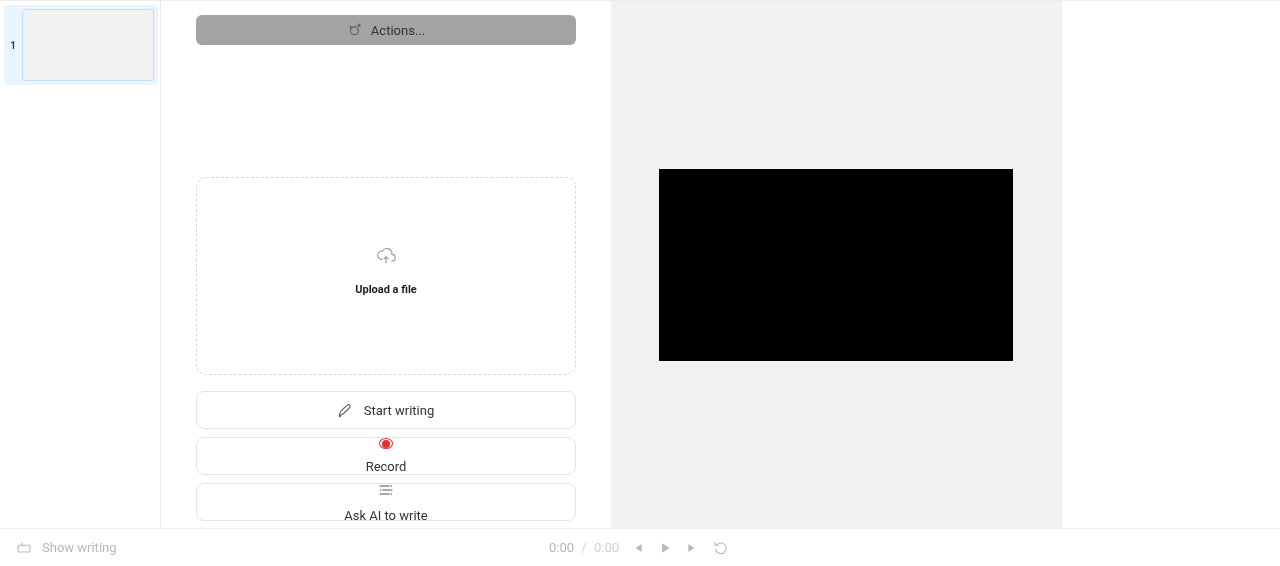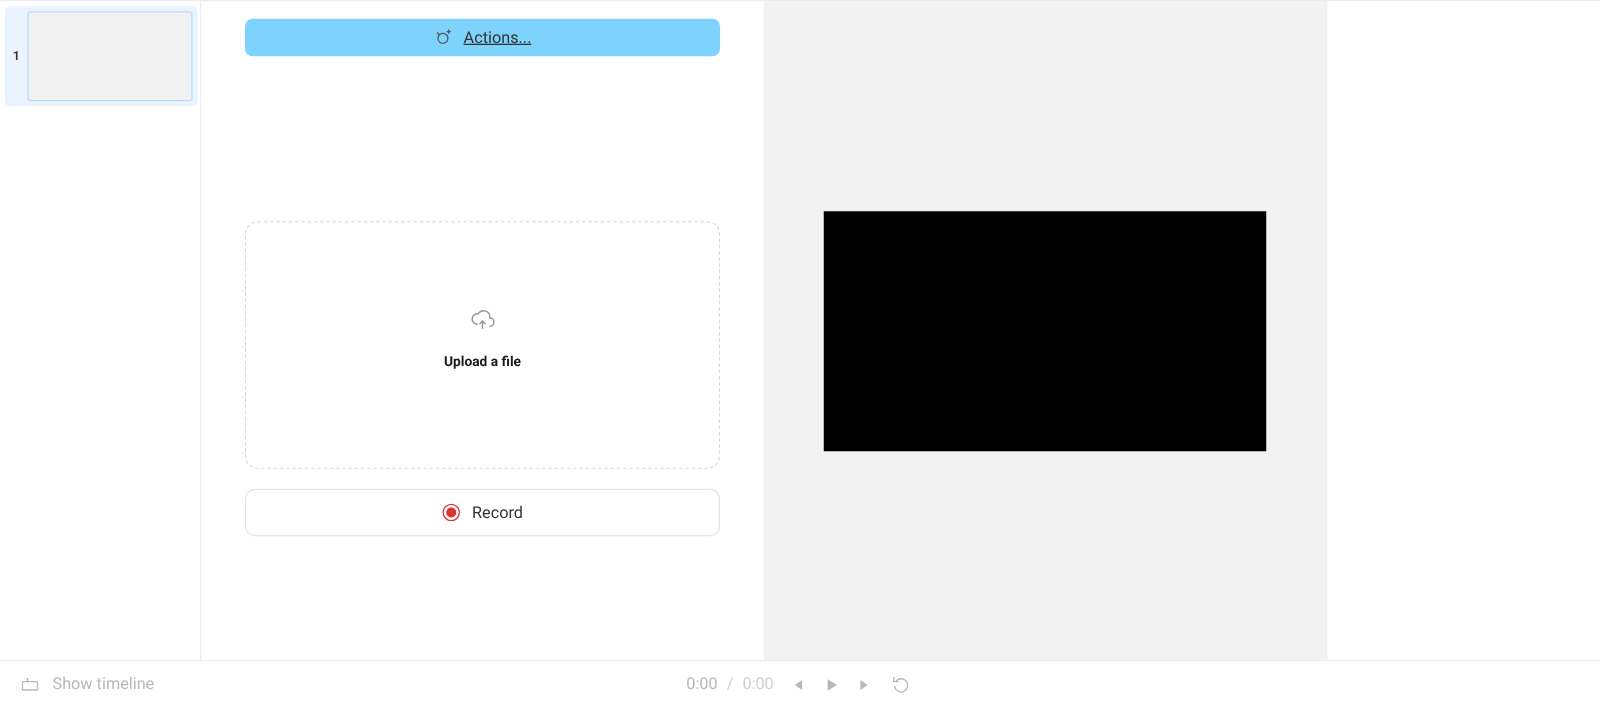--- a/index.html
+++ b/index.html
@@ -56,30 +56,29 @@
     max-width: 500px;
     padding: 14px 0 0 0;
     display: flex;
     flex-direction: column;
     align-items: center;
     overflow: hidden;
   }
   .actions-btn {
     width: 380px;
     height: 30px;
-    background: #7dd3fc;
+    background: #a3a3a3;
     border-radius: 6px;
     display: flex;
     align-items: center;
     justify-content: center;
     gap: 8px;
     font-size: 13px;
     color: #333;
     cursor: pointer;
-    text-decoration: underline;
   }
   .dropzone {
     width: 380px;
     height: 198px;
     margin-top: 132px;
     border: 1px dashed #d8d8d8;
     border-radius: 10px;
     display: flex;
     flex-direction: column;
     align-items: center;
@@ -107,21 +106,21 @@
     border-radius: 8px;
     background: #fff;
     display: flex;
     align-items: center;
     justify-content: center;
     gap: 10px;
     font-size: 13px;
     color: #333;
     cursor: pointer;
   }
-  .opt-btn + .opt-btn { margin-top: 8px; }
+  .opt-btn + .opt-btn { margin-top: 8px; flex-direction: column; }
   .record-dot {
     width: 14px; height: 14px;
     border: 1px solid #e03030;
     border-radius: 50%;
     display: inline-flex;
     align-items: center;
     justify-content: center;
   }
   .record-dot::after {
     content: "";
@@ -206,44 +205,64 @@
       <span class="cloud">
         <svg width="20" height="18" viewBox="0 0 24 20" fill="none" stroke="#9a9a9a" stroke-width="1.4" stroke-linecap="round" stroke-linejoin="round">
           <path d="M7 14a5 5 0 1 1 .9-9.93A6 6 0 0 1 19 8a4 4 0 0 1 0 8"></path>
           <path d="M12 18v-7"></path>
           <path d="M9.5 13.5 12 11l2.5 2.5"></path>
         </svg>
       </span>
       <h2>Upload a file</h2>
     </div>
 
+    <div class="opt-btn">
+      <span>
+        <svg width="16" height="16" viewBox="0 0 24 24" fill="none" stroke="#555" stroke-width="1.6" stroke-linecap="round" stroke-linejoin="round">
+          <path d="M3 20c4-1 6-3 9-6s5-5 6-7c1-2-1-4-3-3-2 1-4 3-7 6s-5 6-6 9"></path>
+          <path d="M3 20l-1 2 2-1"></path>
+        </svg>
+      </span>
+      <span>Start writing</span>
+    </div>
 
     <div class="opt-btn">
       <span class="record-dot"></span>
       <span>Record</span>
     </div>
 
+    <div class="opt-btn">
+      <span>
+        <svg width="16" height="16" viewBox="0 0 24 24" fill="none" stroke="#555" stroke-width="1.6" stroke-linecap="round">
+          <path d="M3 6h14M7 12h14M3 18h14"></path>
+          <circle cx="20" cy="6" r="1" fill="#555" stroke="none"></circle>
+          <circle cx="4" cy="12" r="1" fill="#555" stroke="none"></circle>
+          <circle cx="20" cy="18" r="1" fill="#555" stroke="none"></circle>
+        </svg>
+      </span>
+      <span>Ask AI to write</span>
+    </div>
   </section>
 
   <section class="preview">
     <div class="video-frame"></div>
   </section>
 
   <div class="right-gutter"></div>
 </div>
 
 <footer class="bottombar">
   <div class="bb-left">
     <span>
       <svg width="16" height="16" viewBox="0 0 24 24" fill="none" stroke="#b8b8b8" stroke-width="1.6" stroke-linecap="round">
         <rect x="3" y="8" width="18" height="10" rx="1"></rect>
         <path d="M9 4v4"></path>
       </svg>
     </span>
-    <span>Show timeline</span>
+    <span>Show writing</span>
   </div>
 
   <div class="bb-center">
     <span class="time">
       <span>0:00</span>
       <span class="sep">/</span>
       <span class="dur">0:00</span>
     </span>
     <span class="ctrl">
       <svg width="14" height="14" viewBox="0 0 24 24" fill="#b8b8b8">

